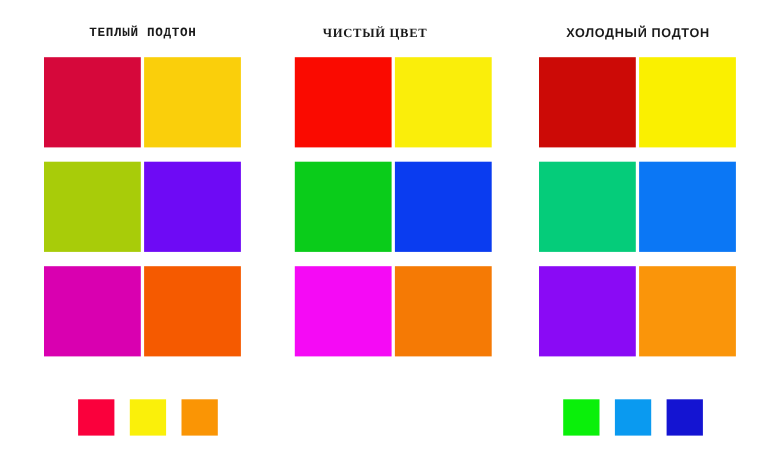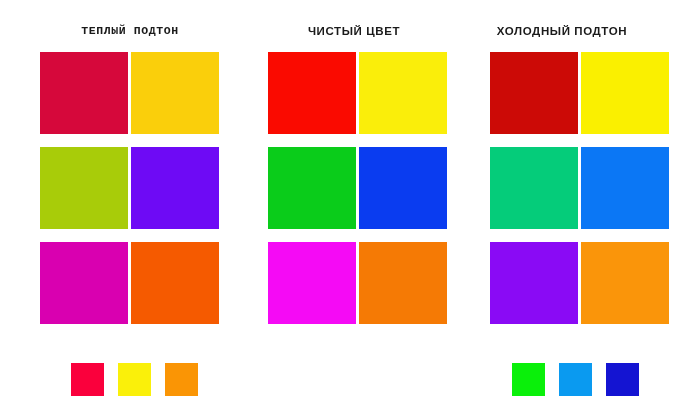--- a/index.html
+++ b/index.html
@@ -31,22 +31,22 @@
     position: absolute;
     text-align: center;
     font-size: 11.5px;
     font-weight: bold;
     letter-spacing: 0.6px;
     color: #1a1a1a;
     line-height: 14px;
     white-space: nowrap;
   }
   .col-header.c0 { left: 40px;  width: 180px; font-family: Liberation Mono, monospace; }
-  .col-header.c1 { left: 264px; width: 180px; }
-  .col-header.c2 { left: 472px; width: 180px; }
+  .col-header.c1 { left: 251px; width: 180px; font-family: Liberation Serif, serif; }
+  .col-header.c2 { left: 490px; width: 180px; }
 
   
   .grid {
     position: absolute;
     top: 52px;
     left: 0;
     width: 700px;
   }
   .grid-row {
     position: relative;

